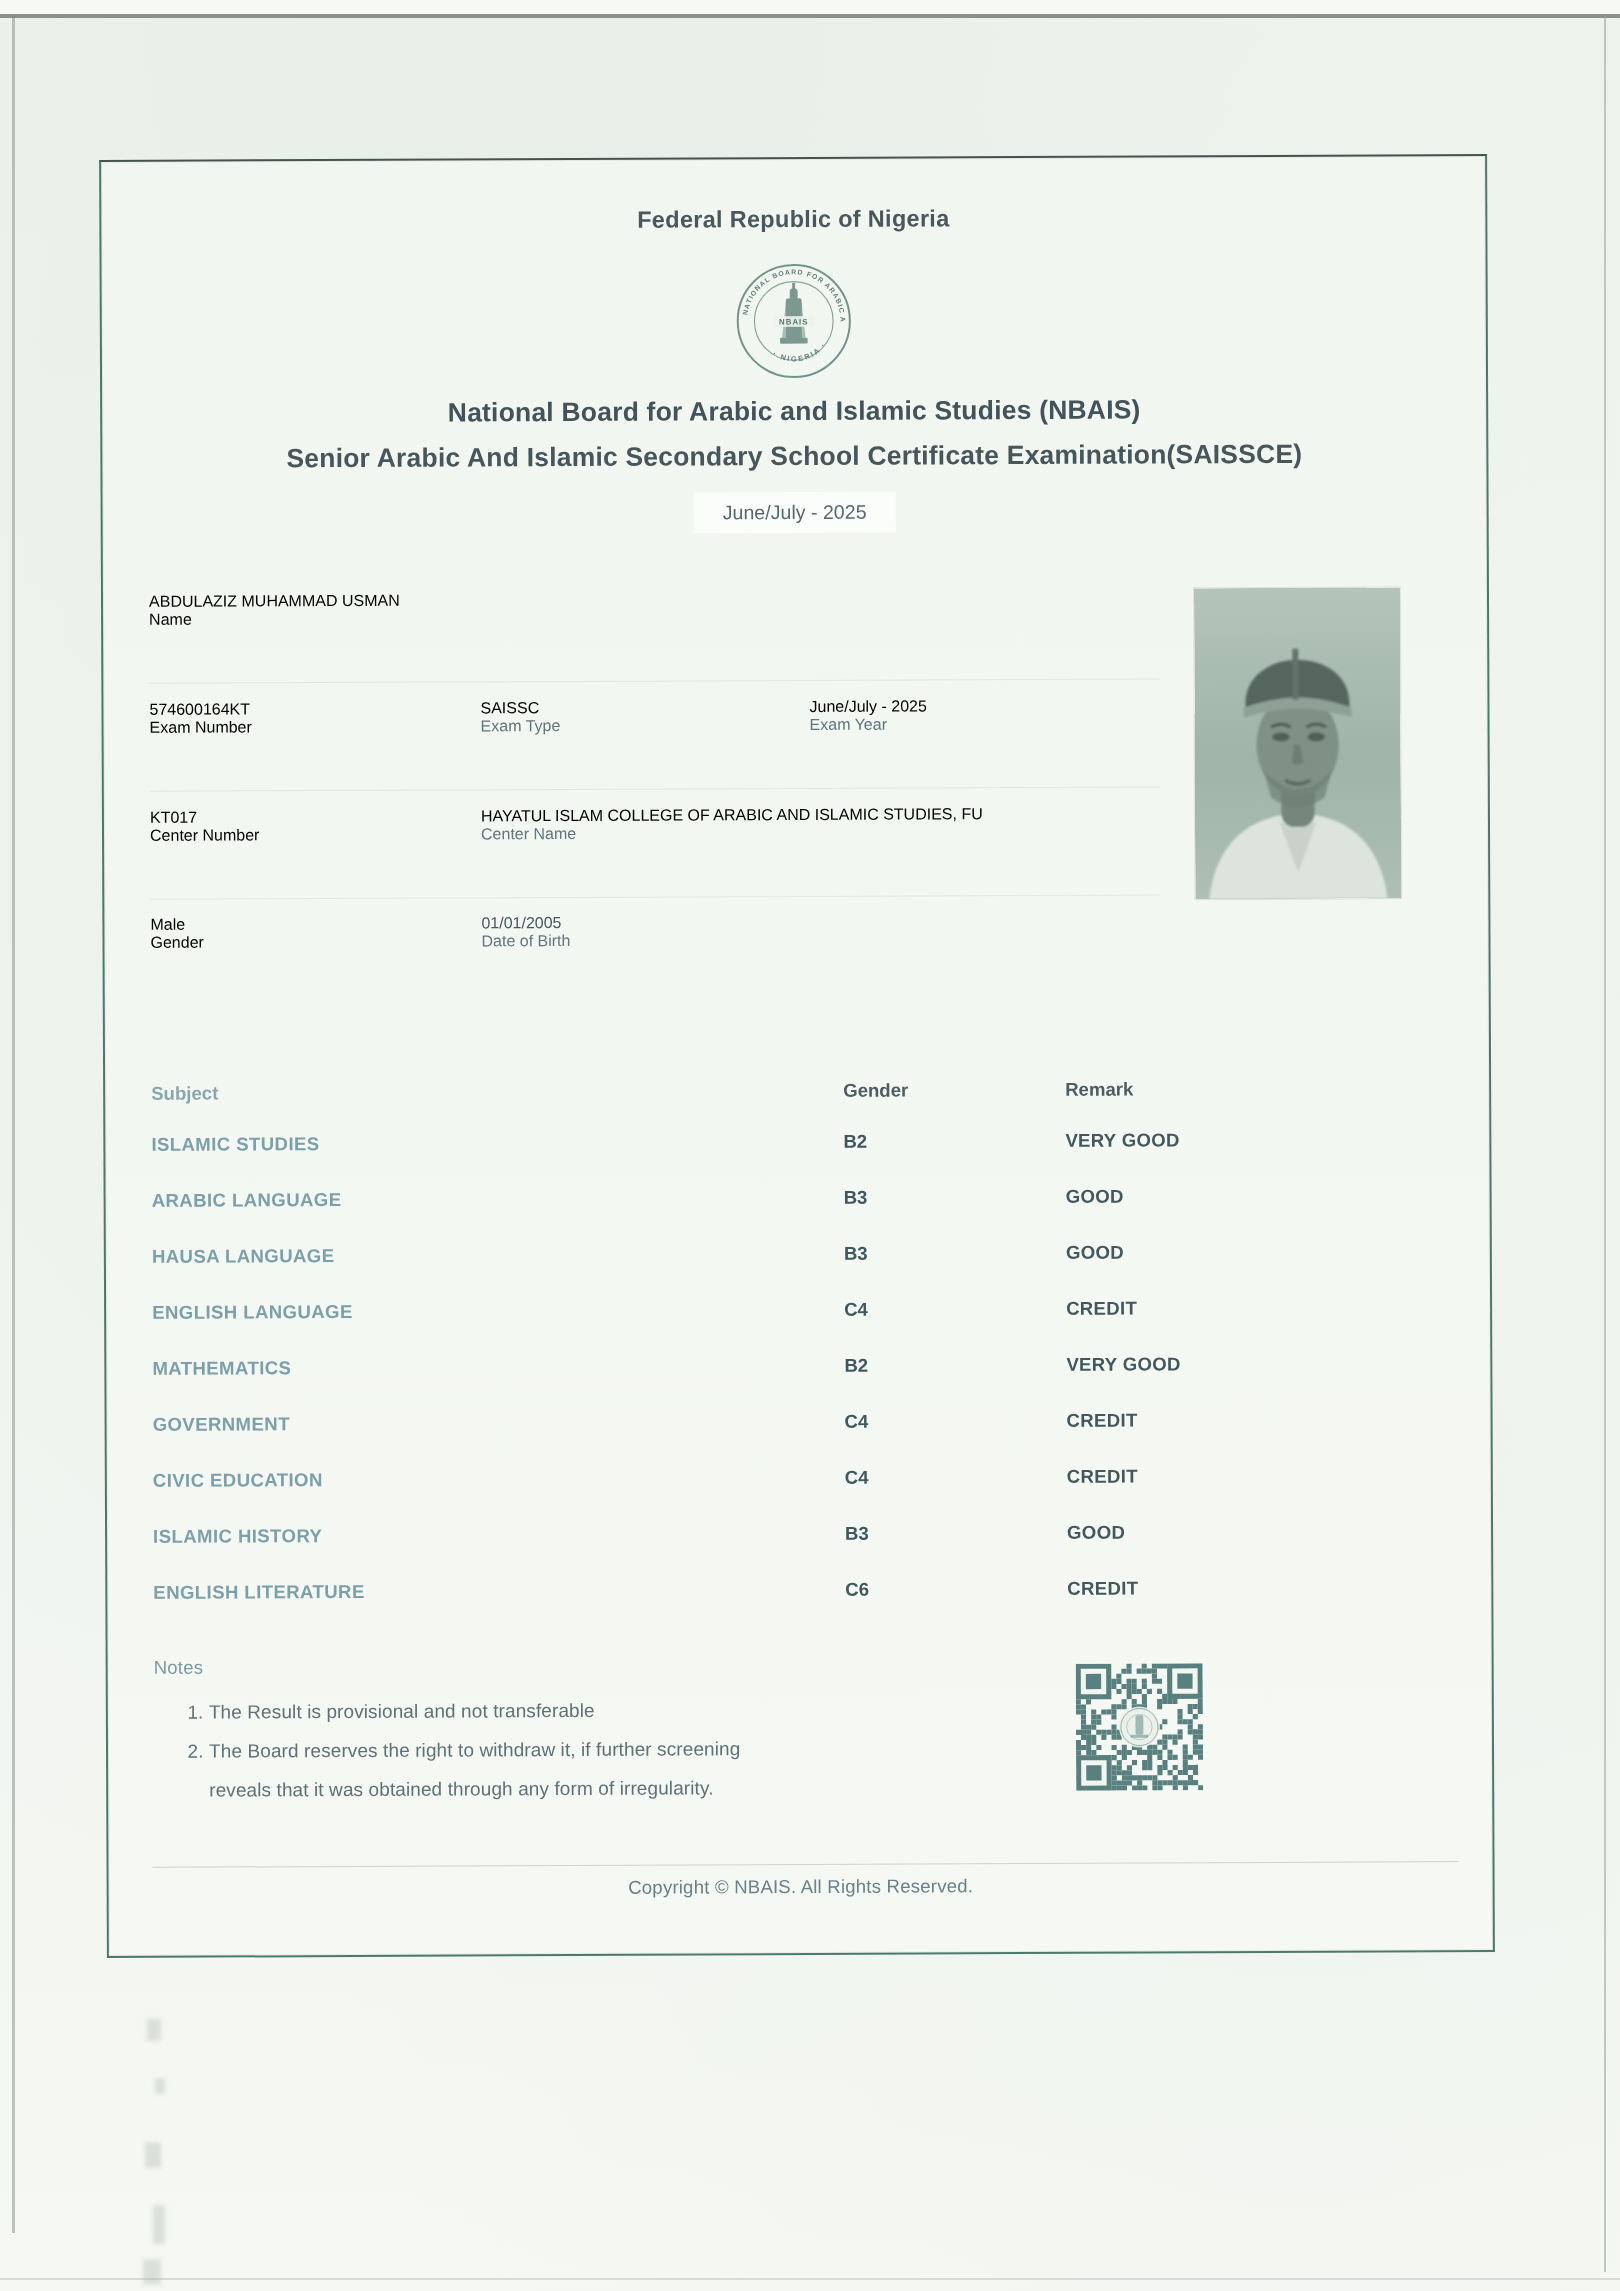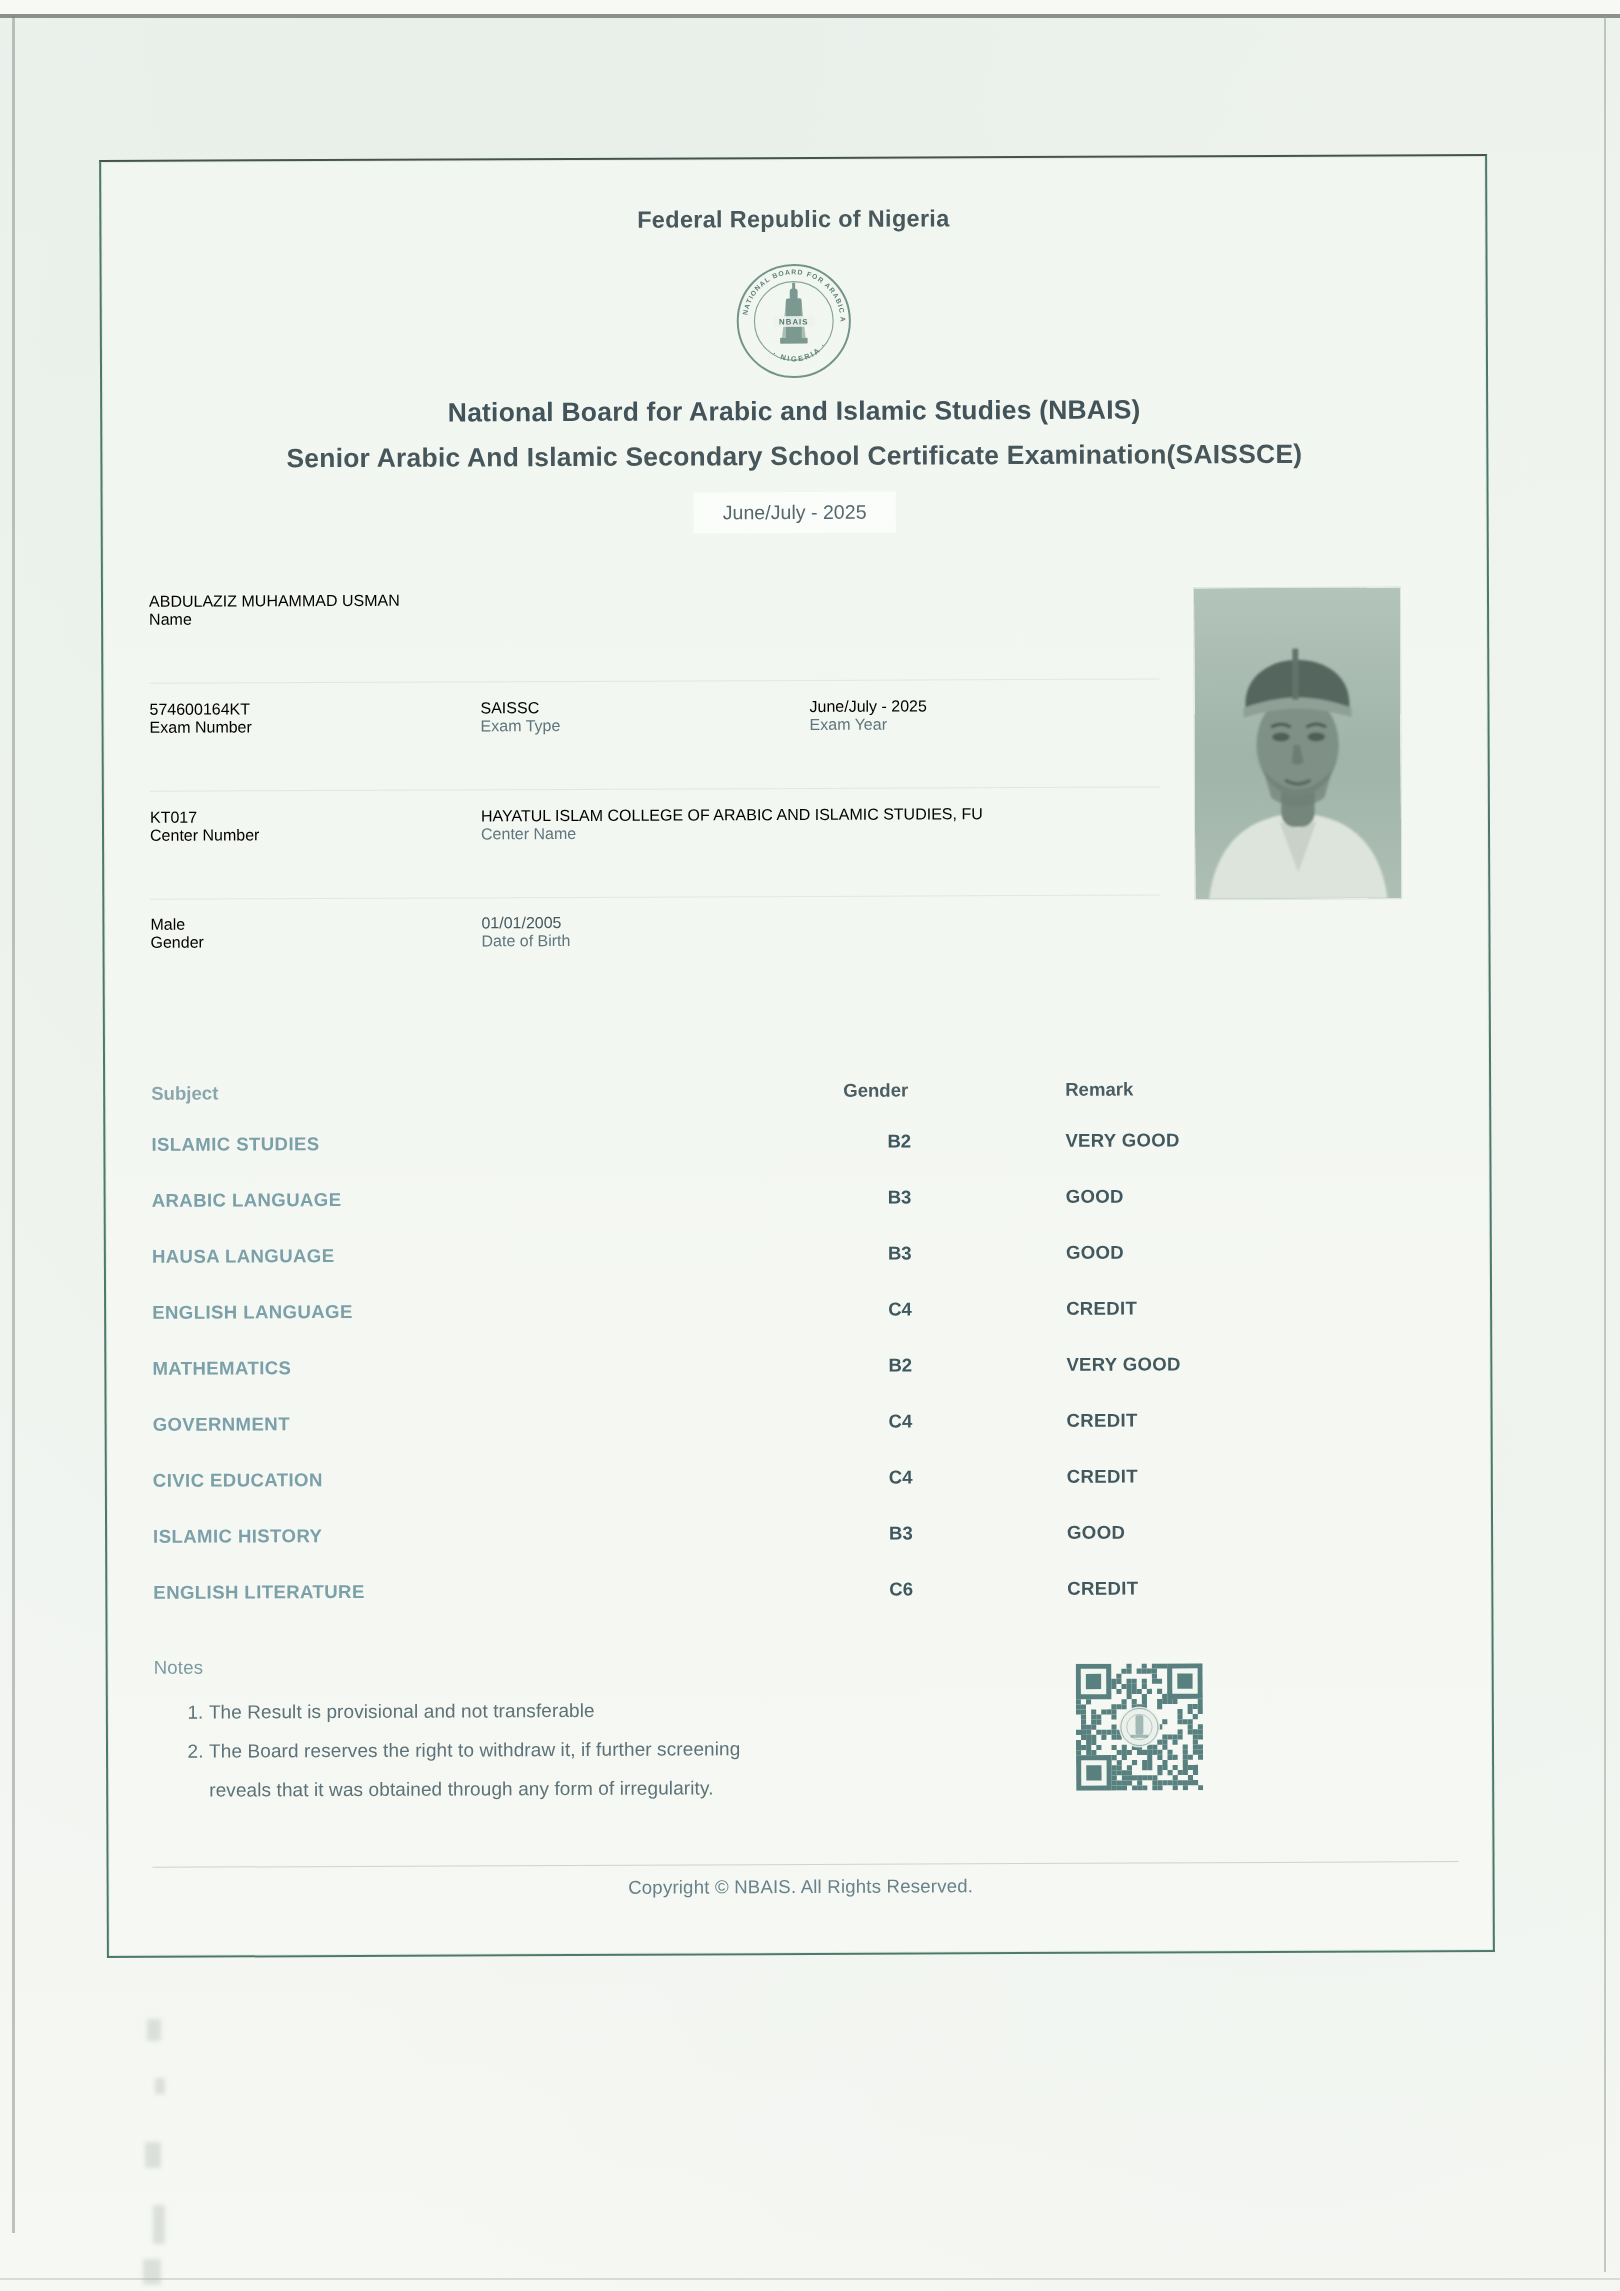--- a/index.html
+++ b/index.html
@@ -76,21 +76,21 @@
   
   .results{position:absolute;left:46px;top:907px;width:1304px;}
   .thead{position:relative;height:51px;}
   .trow{position:relative;height:56px;}
   .col-subject{position:absolute;left:0;top:13.7px;width:676px;}
   .col-grade{position:absolute;left:692px;top:13.7px;width:206px;}
   .col-remark{position:absolute;left:914px;top:13.7px;width:294px;}
   .thead .col-subject{font-size:18.6px;font-weight:700;color:#8ba7ae;}
   .thead .col-grade,.thead .col-remark{font-size:18.6px;font-weight:700;color:#4b5e64;}
   .trow .col-subject{font-size:18.6px;font-weight:700;color:#7ba0a9;letter-spacing:0.4px;}
-  .trow .col-grade{font-size:18.6px;font-weight:700;color:#3f585f;margin-left:44px;}
+  .trow .col-grade{font-size:18.6px;font-weight:700;color:#3f585f;}
   .trow .col-remark{font-size:18.6px;font-weight:700;color:#42585e;letter-spacing:0.3px;}
 
   
   .notes{position:absolute;left:46px;top:1495px;width:745px;}
   .notes-label{font-size:18.6px;color:#7d9aa1;letter-spacing:0.2px;}
   .notes ol{margin:13.7px 0 0 0;padding-left:55px;}
   .notes li{
     font-size:19px;color:#5d7278;line-height:39px;width:554px;letter-spacing:0.1px;
   }
   .qr{

